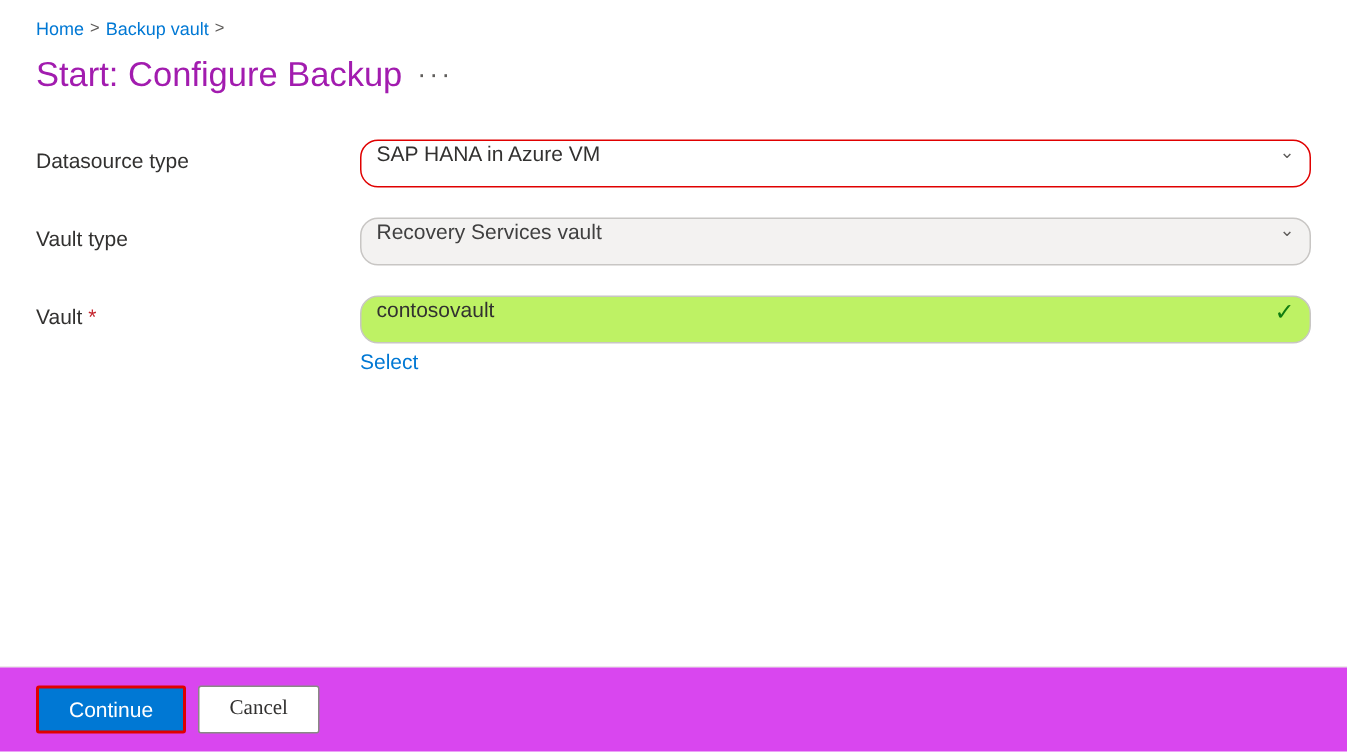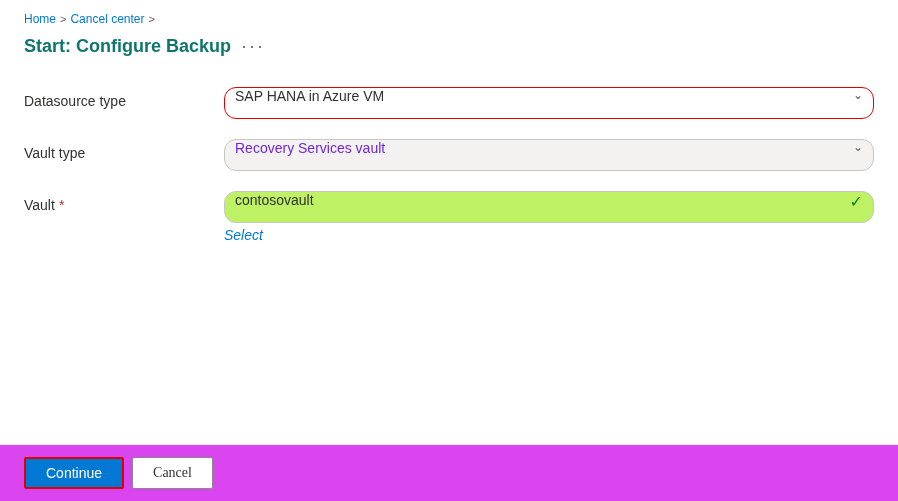--- a/index.html
+++ b/index.html
@@ -41,40 +41,40 @@
       color: #605e5c;
       font-size: 11px;
     }
     .page-header {
       display: flex;
       align-items: center;
       gap: 10px;
       margin-bottom: 30px;
     }
     .page-title {
-      font-size: 18px;
-      font-weight: 700;
-      color: #0f766e;
+      font-size: 23px;
+      font-weight: 400;
+      color: #a21caf;
     }
     .more-icon {
       color: #605e5c;
       font-size: 18px;
       cursor: pointer;
       letter-spacing: 2px;
     }
     .form-section {
       display: flex;
       flex-direction: column;
       gap: 20px;
       max-width: 870px;
     }
     .form-row {
       display: flex;
       align-items: flex-start;
-      gap: 0;
+      gap: 16px;
     }
     .form-label {
       width: 200px;
       min-width: 200px;
       font-size: 14px;
       color: #323130;
       padding-top: 6px;
       display: flex;
       align-items: center;
       gap: 4px;
@@ -121,21 +121,20 @@
     .check-icon {
       color: #107c10;
       font-size: 16px;
     }
     .select-link {
       color: #0078d4;
       font-size: 14px;
       cursor: pointer;
       text-decoration: none;
       width: fit-content;
-      font-style: italic;
     }
     .footer {
       border-top: 1px solid #edebe9;
       padding: 12px 24px;
       display: flex;
       align-items: center;
       gap: 8px;
       background: #d946ef;
     }
     .btn-continue {
@@ -158,31 +157,31 @@
       font-size: 14px;
       cursor: pointer;
       height: 32px;
       font-family: Liberation Serif, serif;
     }
     .dropdown-text {
       font-size: 14px;
       color: #323130;
     }
     .dropdown-text.placeholder {
-      color: #6d28d9;
+      color: #404040;
     }
   </style>
 </head>
 <body>
 
 <div class="main-content">
   <nav class="breadcrumb">
     <a class="breadcrumb-link">Home</a>
     <span class="breadcrumb-separator">&gt;</span>
-    <a class="breadcrumb-link">Cancel center</a>
+    <a class="breadcrumb-link">Backup vault</a>
     <span class="breadcrumb-separator">&gt;</span>
   </nav>
 
   <div class="page-header">
     <h1 class="page-title">Start: Configure Backup</h1>
     <span class="more-icon">···</span>
   </div>
 
   <div class="form-section">
 

